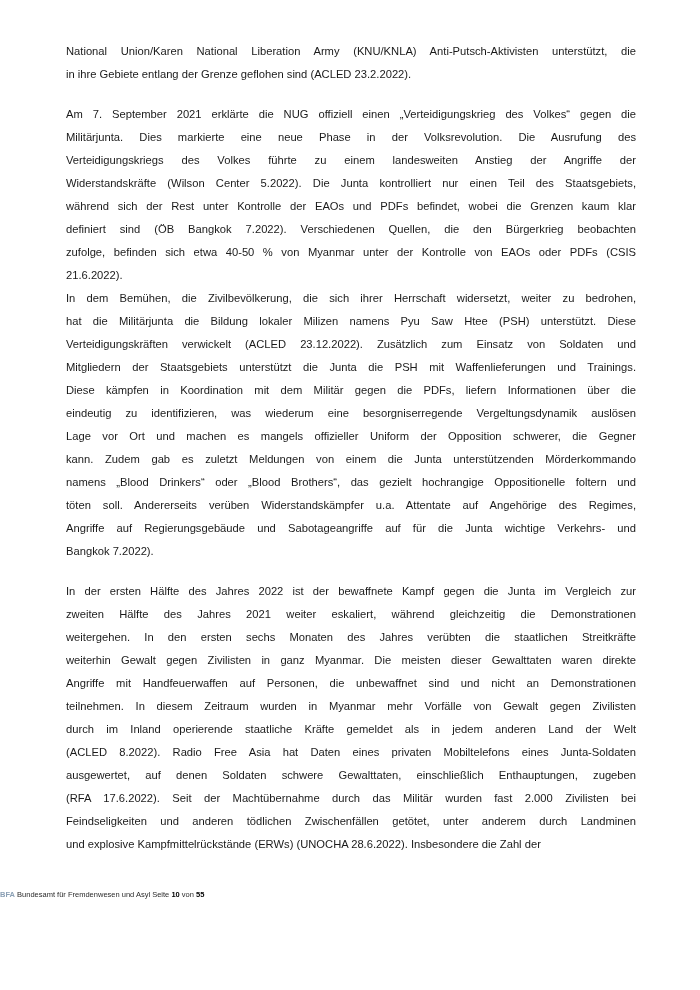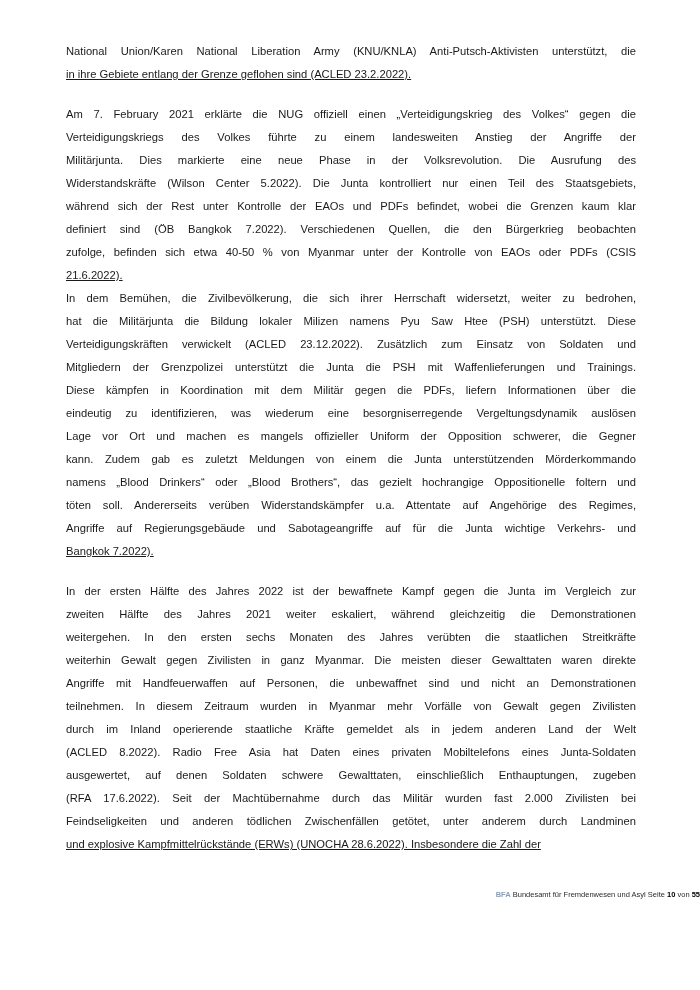--- a/index.html
+++ b/index.html
@@ -38,28 +38,27 @@
   .line {
     height: 23px;
     line-height: 23px;
     white-space: normal;
     text-align: justify;
     text-align-last: justify;
     overflow: hidden;
   }
   .line.last {
     text-align-last: left;
-    text-decoration: underline;
   }
   .page-footer {
     position: absolute;
     left: 0;
     top: 889px;
     width: 700px;
-    text-align: right;
+    text-align: left;
     font-size: 7.5px;
     line-height: 12px;
     color: #2b2b2b;
   }
   .footer-logo {
     font-weight: 700;
     color: #8ba0b5;
   }
   .footer-num {
     font-weight: 700;
@@ -70,34 +69,34 @@
 <body>
 
 <div class="doc-page">
 
   <div class="doc-body">
       <div class="para gap">
         <div class="line">National Union/Karen National Liberation Army (KNU/KNLA) Anti-Putsch-Aktivisten unterstützt, die</div>
         <div class="line last">in ihre Gebiete entlang der Grenze geflohen sind (ACLED 23.2.2022).</div>
       </div>
       <div class="para">
-        <div class="line">Am 7. February 2021 erklärte die NUG offiziell einen „Verteidigungskrieg des Volkes“ gegen die</div>
+        <div class="line">Am 7. September 2021 erklärte die NUG offiziell einen „Verteidigungskrieg des Volkes“ gegen die</div>
+        <div class="line">Militärjunta. Dies markierte eine neue Phase in der Volksrevolution. Die Ausrufung des</div>
         <div class="line">Verteidigungskriegs des Volkes führte zu einem landesweiten Anstieg der Angriffe der</div>
-        <div class="line">Militärjunta. Dies markierte eine neue Phase in der Volksrevolution. Die Ausrufung des</div>
         <div class="line">Widerstandskräfte (Wilson Center 5.2022). Die Junta kontrolliert nur einen Teil des Staatsgebiets,</div>
         <div class="line">während sich der Rest unter Kontrolle der EAOs und PDFs befindet, wobei die Grenzen kaum klar</div>
         <div class="line">definiert sind (ÖB Bangkok 7.2022). Verschiedenen Quellen, die den Bürgerkrieg beobachten</div>
         <div class="line">zufolge, befinden sich etwa 40-50 % von Myanmar unter der Kontrolle von EAOs oder PDFs (CSIS</div>
         <div class="line last">21.6.2022).</div>
       </div>
       <div class="para gap">
         <div class="line">In dem Bemühen, die Zivilbevölkerung, die sich ihrer Herrschaft widersetzt, weiter zu bedrohen,</div>
         <div class="line">hat die Militärjunta die Bildung lokaler Milizen namens Pyu Saw Htee (PSH) unterstützt. Diese</div>
         <div class="line">Verteidigungskräften verwickelt (ACLED 23.12.2022). Zusätzlich zum Einsatz von Soldaten und</div>
-        <div class="line">Mitgliedern der Grenzpolizei unterstützt die Junta die PSH mit Waffenlieferungen und Trainings.</div>
+        <div class="line">Mitgliedern der Staatsgebiets unterstützt die Junta die PSH mit Waffenlieferungen und Trainings.</div>
         <div class="line">Diese kämpfen in Koordination mit dem Militär gegen die PDFs, liefern Informationen über die</div>
         <div class="line">eindeutig zu identifizieren, was wiederum eine besorgniserregende Vergeltungsdynamik auslösen</div>
         <div class="line">Lage vor Ort und machen es mangels offizieller Uniform der Opposition schwerer, die Gegner</div>
         <div class="line">kann. Zudem gab es zuletzt Meldungen von einem die Junta unterstützenden Mörderkommando</div>
         <div class="line">namens „Blood Drinkers“ oder „Blood Brothers“, das gezielt hochrangige Oppositionelle foltern und</div>
         <div class="line">töten soll. Andererseits verüben Widerstandskämpfer u.a. Attentate auf Angehörige des Regimes,</div>
         <div class="line">Angriffe auf Regierungsgebäude und Sabotageangriffe auf für die Junta wichtige Verkehrs- und</div>
         <div class="line last">Bangkok 7.2022).</div>
       </div>
       <div class="para">

